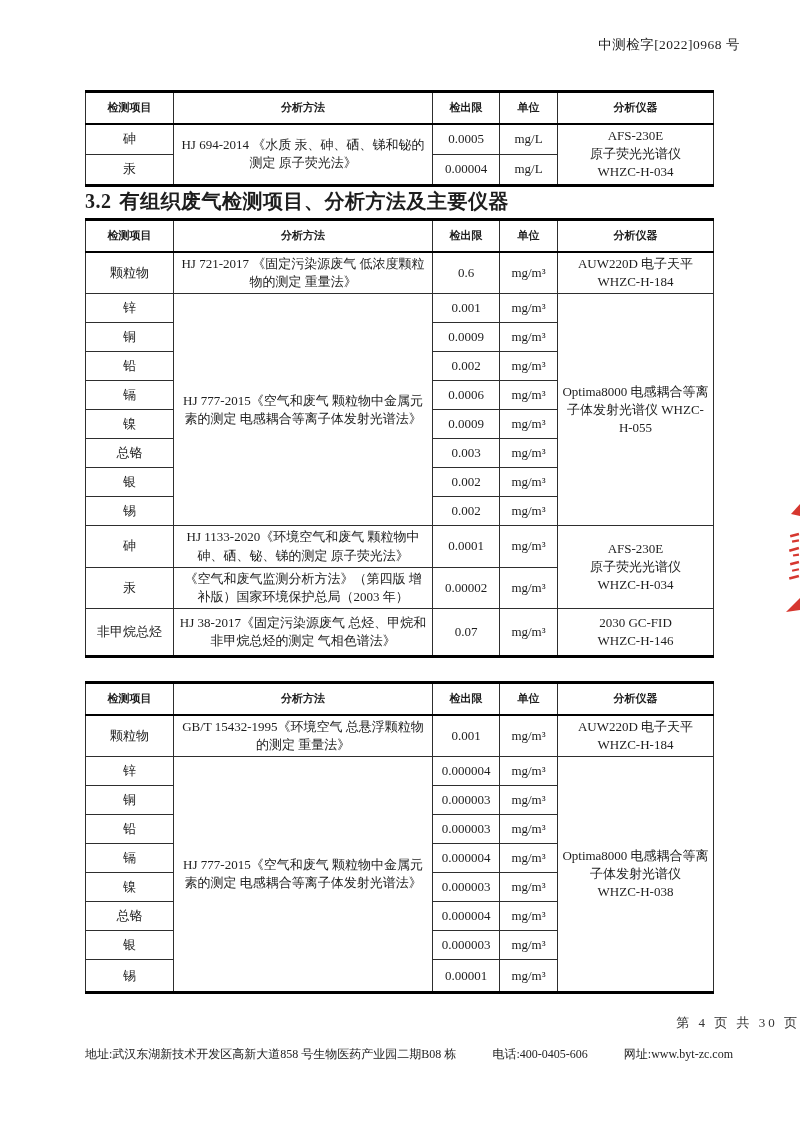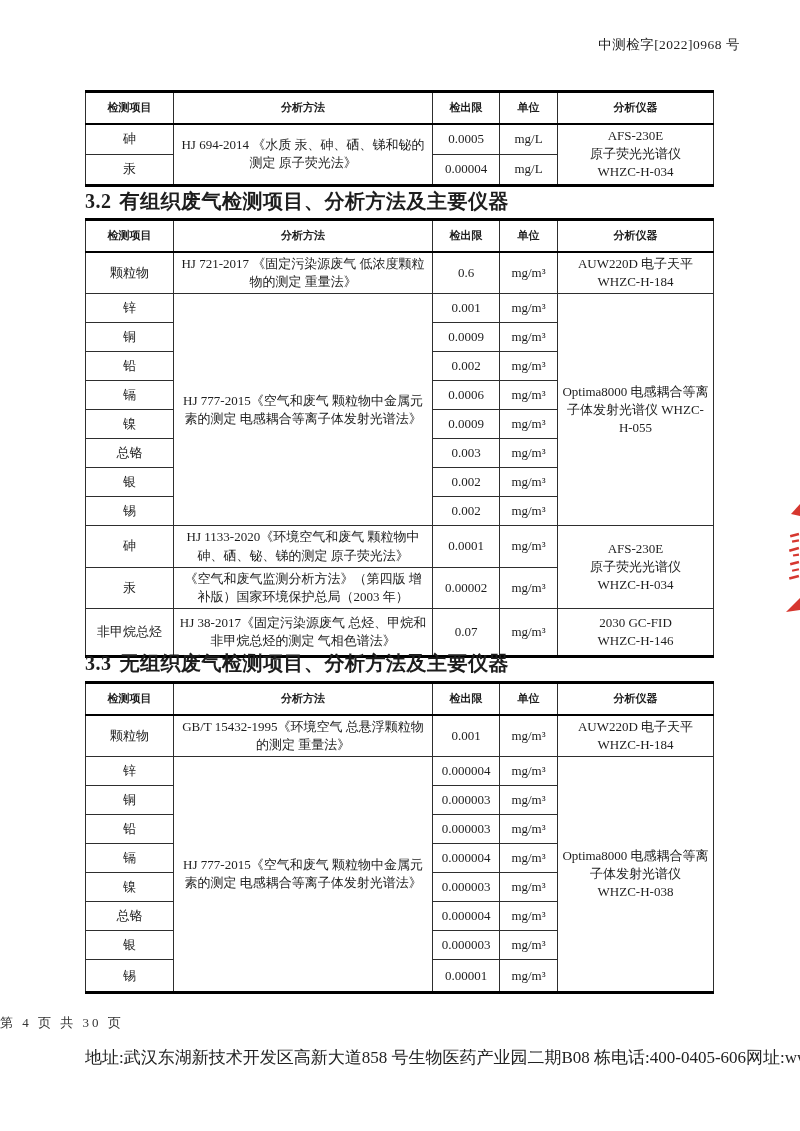--- a/index.html
+++ b/index.html
@@ -44,26 +44,26 @@
     height:26px;
   }
   td.pre{white-space:pre-line;}
   .r29{height:29px;}
   .r33{height:33px;}
   .r35{height:35px;}
   .r36{height:36px;}
   .r48{height:48px;}
   .page-num{
     position:absolute;left:0;top:1014px;width:100%;
-    text-align:left;font-size:13px;letter-spacing:3px;color:#333;
+    text-align:right;font-size:13px;letter-spacing:3px;color:#333;
   }
   .contact{
     position:absolute;left:85px;top:1046px;width:648px;
     display:flex;justify-content:space-between;
-    font-size:17px;color:#222;white-space:nowrap;
+    font-size:12px;color:#222;white-space:nowrap;
   }
   .seal{
     position:absolute;right:0;top:500px;width:16px;height:120px;
   }
 </style>
 </head>
 <body>
 
 <div class="page">
 
@@ -194,23 +194,20 @@
         <td>非甲烷总烃</td>
         <td>HJ 38-2017《固定污染源废气  总烃、甲烷和非甲烷总烃的测定  气相色谱法》</td>
         <td>0.07</td>
         <td>mg/m³</td>
         <td class="pre">2030 GC-FID
 WHZC-H-146</td>
       </tr>
     </tbody>
   </table>
 
-  <div class="sec-title" style="top:650px;">
-    <span class="num">3.3</span><span>无组织废气检测项目、分析方法及主要仪器</span>
-  </div>
 
   <table class="rpt" style="top:681px;">
     <colgroup>
         <col style="width:88px">
         <col style="width:259px">
         <col style="width:67px">
         <col style="width:58px">
         <col style="width:156px">
       </colgroup>
     <thead>

